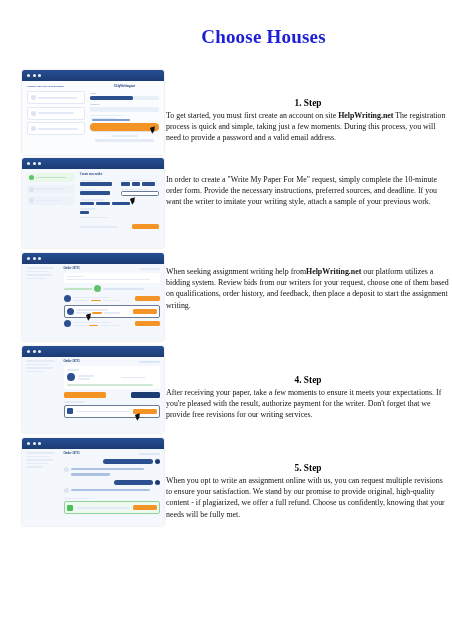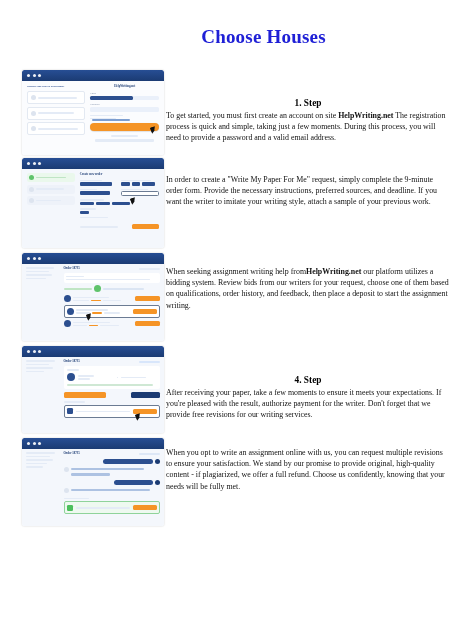--- a/index.html
+++ b/index.html
@@ -246,21 +246,21 @@
             <div class="bl lt" style="height:1.5px;width:36%;margin-bottom:6px;"></div>
             <div style="display:flex;align-items:center;justify-content:space-between;">
               <span class="bl lt" style="height:2.2px;width:48%;"></span>
               <span class="btn-or" style="width:34%;"></span>
             </div>
           </div>
         </div>
       </div>
 
       <div class="step-text" style="top:16px;">
-        <p class="step-body"><span></span><b></b><span>In order to create a "Write My Paper For Me" request, simply complete the 9-minute order form. Provide the necessary instructions, preferred sources, and deadline. If you want the writer to imitate your writing style, attach a sample of your previous work.</span></p>
+        <p class="step-body"><span></span><b></b><span>In order to create a "Write My Paper For Me" request, simply complete the 10-minute order form. Provide the necessary instructions, preferred sources, and deadline. If you want the writer to imitate your writing style, attach a sample of your previous work.</span></p>
       </div>
     </div>
 
     <div class="step-row" style="height:93px;">
       <div class="shot" style="top:0px;">
         <div class="shot-bar">
           <span class="dot"></span>
           <span class="dot"></span>
           <span class="dot"></span>
         </div>
@@ -434,18 +434,19 @@
             <div style="display:flex;align-items:center;gap:3px;background:#eef9f0;border:0.7px solid #8fd39a;border-radius:2px;padding:2.5px;">
               <span class="sq green"></span>
               <span class="bl lt" style="height:1.8px;flex:1;"></span>
               <span class="btn-or" style="width:26%;"></span>
             </div>
           </div>
         </div>
       </div>
 
       <div class="step-text" style="top:9px;">
+        <div class="step-heading">5. Step</div>
         <p class="step-body"><span></span><b></b><span>When you opt to write an assignment online with us, you can request multiple revisions to ensure your satisfaction. We stand by our promise to provide original, high-quality content - if plagiarized, we offer a full refund. Choose us confidently, knowing that your needs will be fully met.</span></p>
       </div>
     </div>
 
   </div>
 </div>
 
 </body></html>

